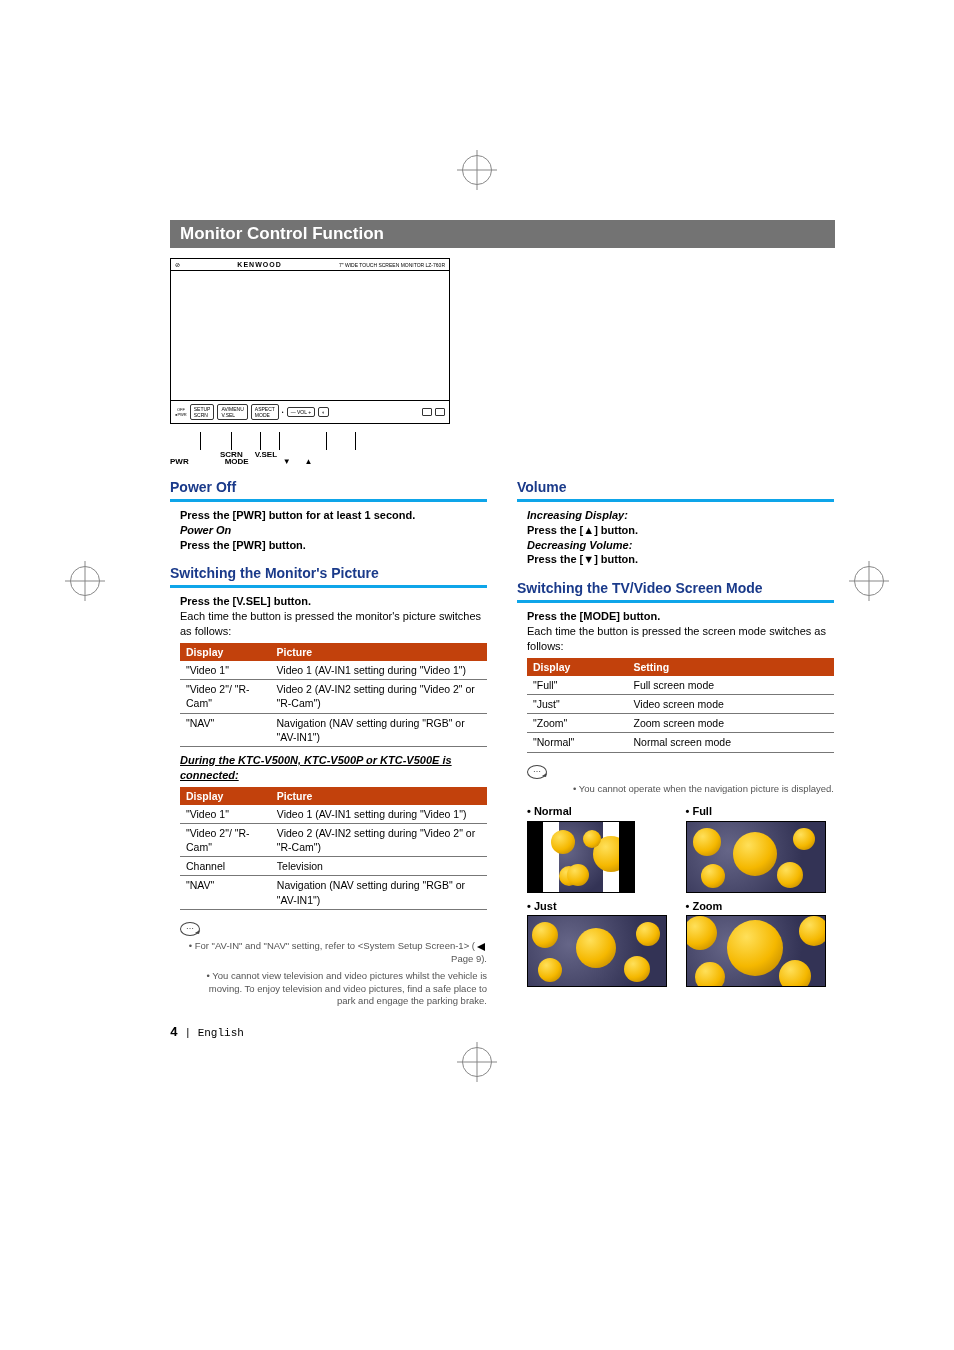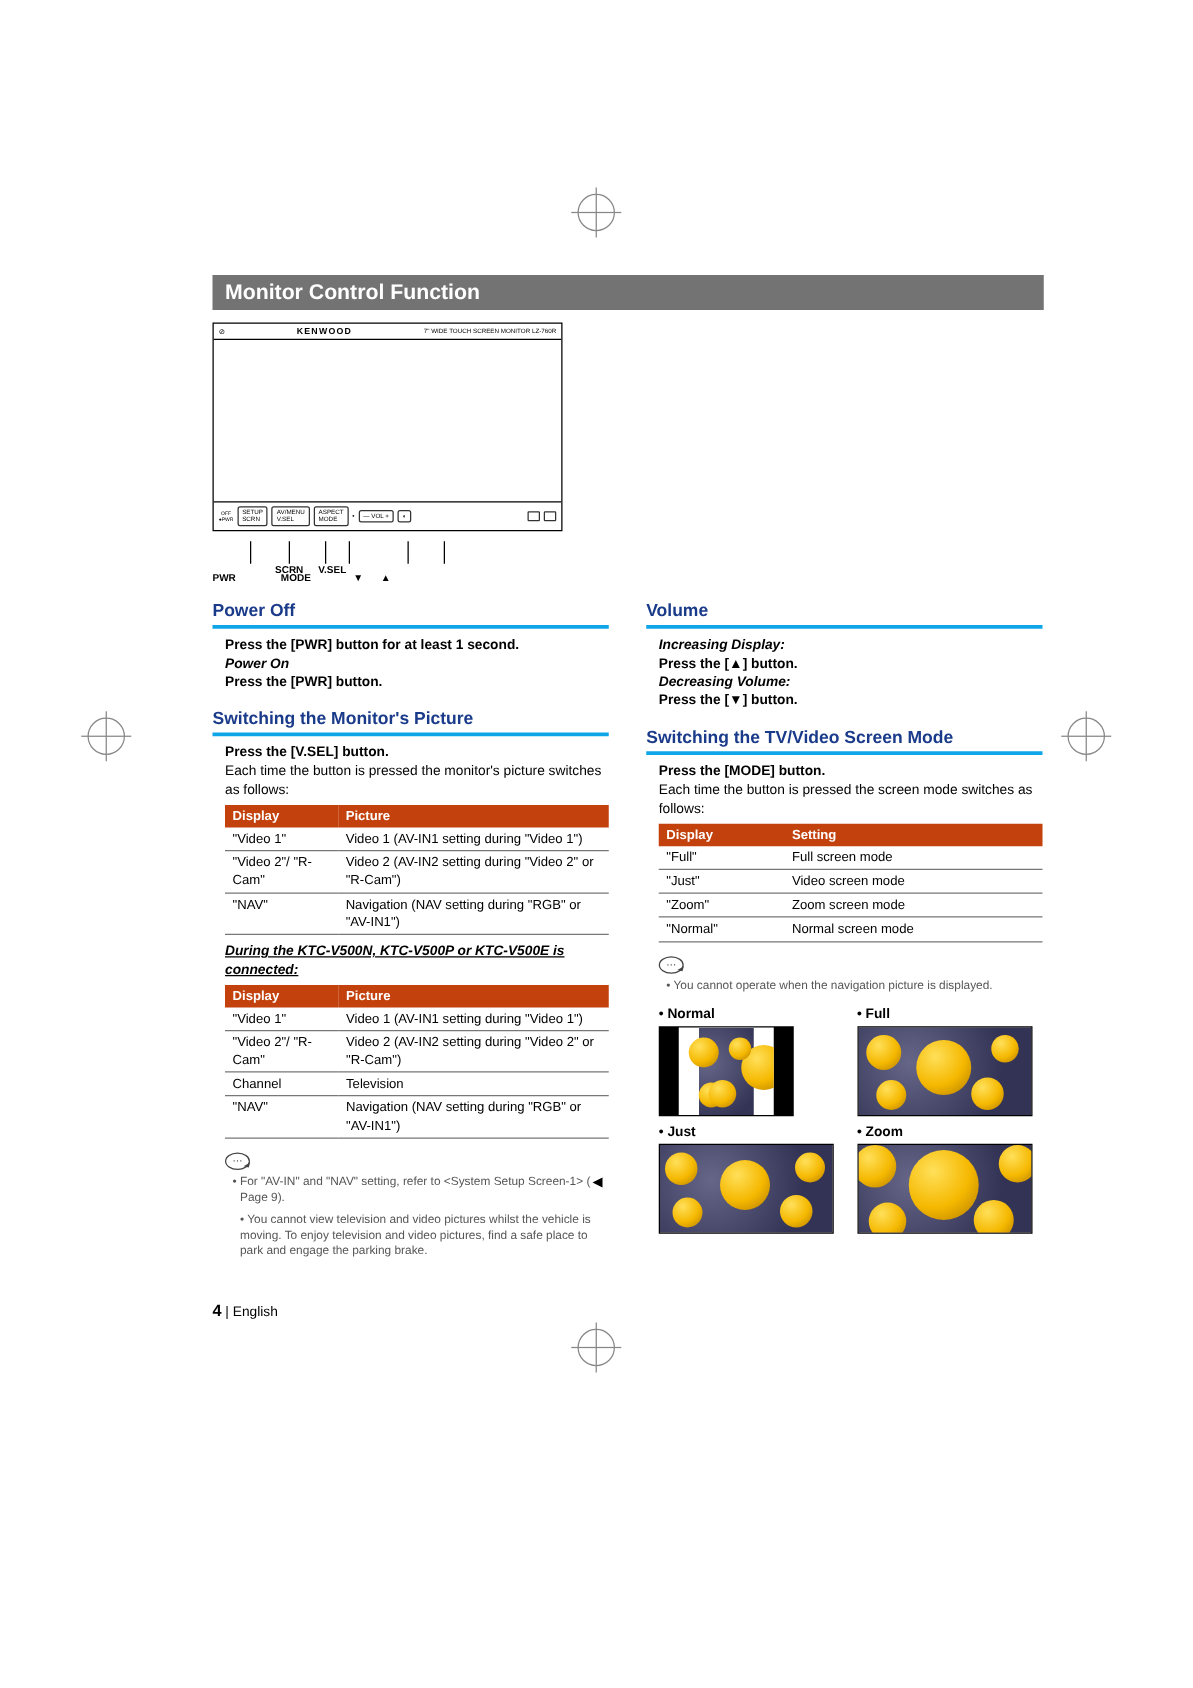--- a/index.html
+++ b/index.html
@@ -38,23 +38,23 @@
 
   h2.sect { color: #1a3a8a; font-size: 14px; font-weight: bold; border-bottom: 3px solid #0ea5e9; padding-bottom: 2px; margin: 12px 0 6px 0; }
   .sub-bold { font-weight: bold; font-size: 11px; }
   .sub-em { font-style: italic; font-weight: bold; font-size: 11px; color:#000; }
   .body-ind { padding-left: 10px; }
   table.dtbl { width: 100%; border-collapse: collapse; margin: 4px 0; font-size: 10.5px; }
   table.dtbl th { background: #c2410c; color: #fff; text-align: left; padding: 2px 6px; font-size: 10.5px; }
   table.dtbl td { padding: 2px 6px; border-bottom: 1px solid #777; vertical-align: top; }
   .note-icon { border:1.5px solid #444; border-radius:50%; width:20px; height:14px; display:inline-flex; align-items:center; justify-content:center; font-size:8px; color:#444; position:relative; }
   .note-icon::after { content:""; position:absolute; right:-3px; bottom:-2px; border:3px solid transparent; border-top-color:#444; transform:rotate(-30deg); }
-  .note-txt { color:#555; font-size:9.5px; padding-left:12px; text-indent:-6px; margin-top:4px; }
+  .note-txt { color:#555; font-size:9.5px; padding-left:12px; text-indent:-6px; margin-top:4px;text-align:right; }
   .note-txt::before { content:"• "; }
-  .pg-foot { font-size:11px; margin-top:32px; }
+  .pg-foot { font-size:11px; margin-top:16px;font-family:Liberation Mono, monospace; }
   .pg-foot b { font-size:13px; }
 
   .mode-grid { display:grid; grid-template-columns:1fr 1fr; gap:6px 10px; margin-top:8px; }
   .mode-cell .mh { font-weight:bold; font-size:11px; margin-bottom:2px; }
   .mode-cell .mh::before { content:"• "; }
   .thumb { width:140px; height:72px; border:1px solid #000; position:relative; overflow:hidden; background: radial-gradient(circle at 30% 40%, #668 0%, #335 70%); }
   .ball { position:absolute; border-radius:50%; background: radial-gradient(circle at 35% 30%, #ffe05a 0%, #f5b800 55%, #b07a00 100%); }
   .thumb.normal .b1{width:24px;height:24px;left:8px;top:8px;} .thumb.normal .b2{width:36px;height:36px;left:50px;top:14px;} .thumb.normal .b3{width:18px;height:18px;right:18px;top:8px;}
   .thumb.normal .b4{width:20px;height:20px;left:16px;bottom:6px;} .thumb.normal .b5{width:22px;height:22px;right:30px;bottom:6px;}
   .thumb.normal { padding:0 16px; background-clip:content-box; border-left:16px solid #000; border-right:16px solid #000; width:108px;}

